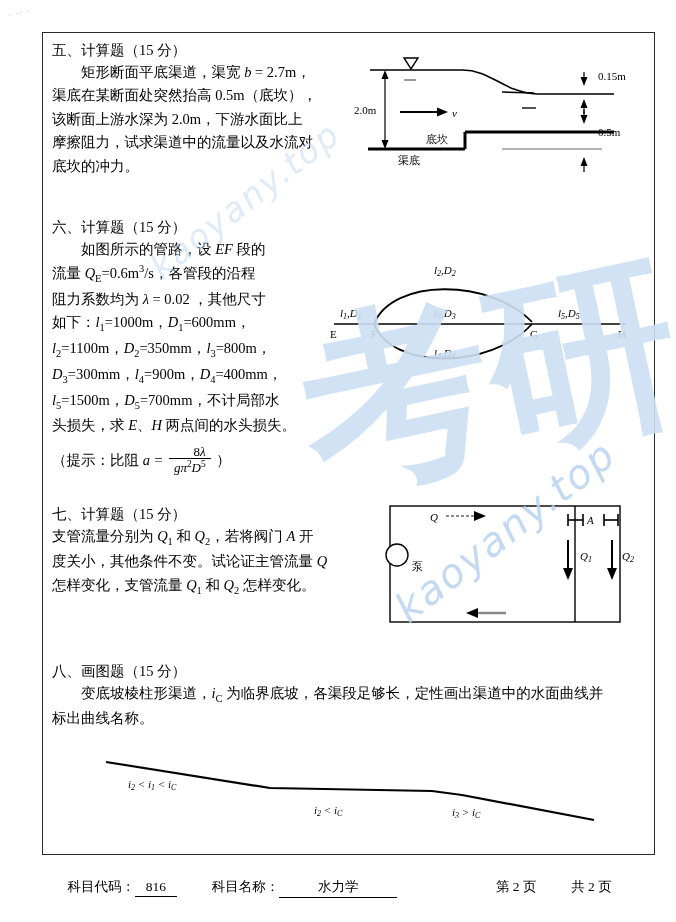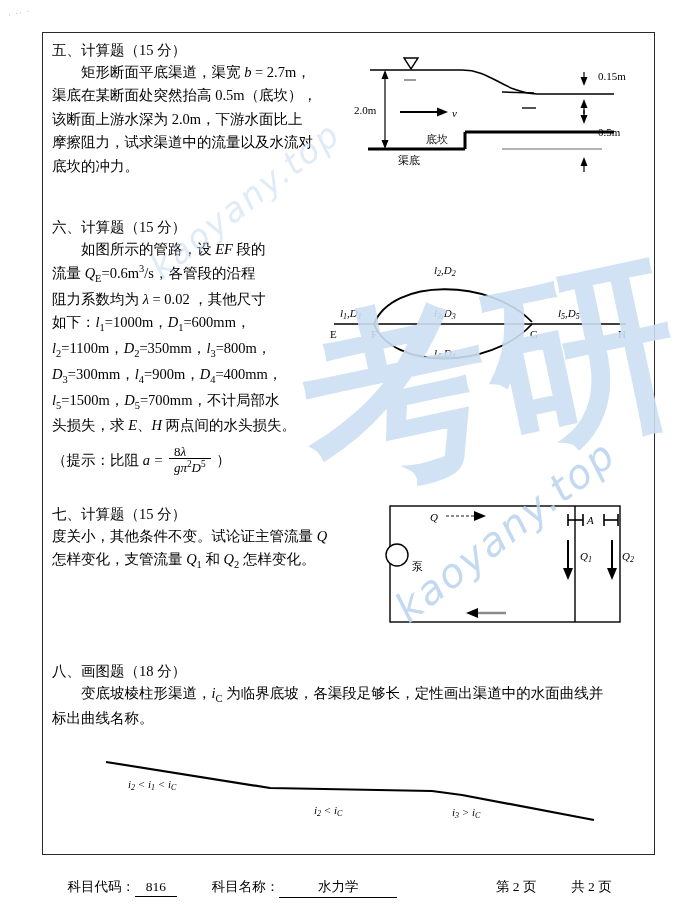--- a/index.html
+++ b/index.html
@@ -89,21 +89,21 @@
   .indent { text-indent: 2em; }
   i.v { font-family: "Liberation Serif", serif; font-style: italic; }
   sub { font-size: .72em; }
   sup { font-size: .72em; }
 
   
   .hint { font-size: 14.5px; margin-top: 7px; white-space: nowrap; }
   .frac {
     display: inline-block;
     vertical-align: -0.55em;
-    text-align: left;
+    text-align: right;
     line-height: 1.05;
     margin: 0 2px;
   }
   .frac .num { display: block; padding: 0 5px; font-size: 13px; }
   .frac .den {
     display: block;
     border-top: 1px solid #000;
     padding: 1px 5px 0 5px;
     font-size: 13px;
   }
@@ -263,20 +263,23 @@
       <text class="flabel" x="104" y="65" font-style="italic">l<tspan font-size="8" dy="2">3</tspan><tspan dy="-2">,D</tspan><tspan font-size="8" dy="2">3</tspan></text>
       <text class="flabel" x="104" y="105" font-style="italic">l<tspan font-size="8" dy="2">4</tspan><tspan dy="-2">,D</tspan><tspan font-size="8" dy="2">4</tspan></text>
       <text class="flabel" x="228" y="65" font-style="italic">l<tspan font-size="8" dy="2">5</tspan><tspan dy="-2">,D</tspan><tspan font-size="8" dy="2">5</tspan></text>
     </svg>
   </div>
 
   <div class="qblock" style="left:52px; top:505px; width:280px;">
     <div class="qhead">七、计算题（15 分）</div>
     <div class="qbody">
       <div>
+        支管流量分别为 <i class="v">Q</i><sub>1</sub> 和 <i class="v">Q</i><sub>2</sub>，若将阀门 <i class="v">A</i> 开
+      </div>
+      <div>
         度关小，其他条件不变。试论证主管流量 <i class="v">Q</i>
       </div>
       <div>
         怎样变化，支管流量 <i class="v">Q</i><sub>1</sub> 和 <i class="v">Q</i><sub>2</sub> 怎样变化。
       </div>
     </div>
   </div>
 
   <div class="fig" style="left:340px; top:492px;">
     <svg width="300" height="140" viewBox="0 0 300 140">
@@ -308,21 +311,21 @@
       <line x1="264" y1="28" x2="278" y2="28" stroke="#000" stroke-width="1.6"></line>
       <line x1="264" y1="22" x2="264" y2="34" stroke="#000" stroke-width="1.6"></line>
       <line x1="278" y1="22" x2="278" y2="34" stroke="#000" stroke-width="1.6"></line>
 
       <line x1="136" y1="121" x2="166" y2="121" stroke="#8a8a8a" stroke-width="2.5"></line>
       <polygon points="126,121 138,116 138,126" fill="#000"></polygon>
     </svg>
   </div>
 
   <div class="qblock" style="left:52px; top:662px; width:596px;">
-    <div class="qhead">八、画图题（18 分）</div>
+    <div class="qhead">八、画图题（15 分）</div>
     <div class="qbody">
       <div class="indent">
         变底坡棱柱形渠道，<i class="v">i</i><sub>C</sub> 为临界底坡，各渠段足够长，定性画出渠道中的水面曲线并
       </div>
       <div>标出曲线名称。</div>
     </div>
   </div>
 
   <div class="fig" style="left:102px; top:748px;">
     <svg width="530" height="80" viewBox="0 0 530 80">

